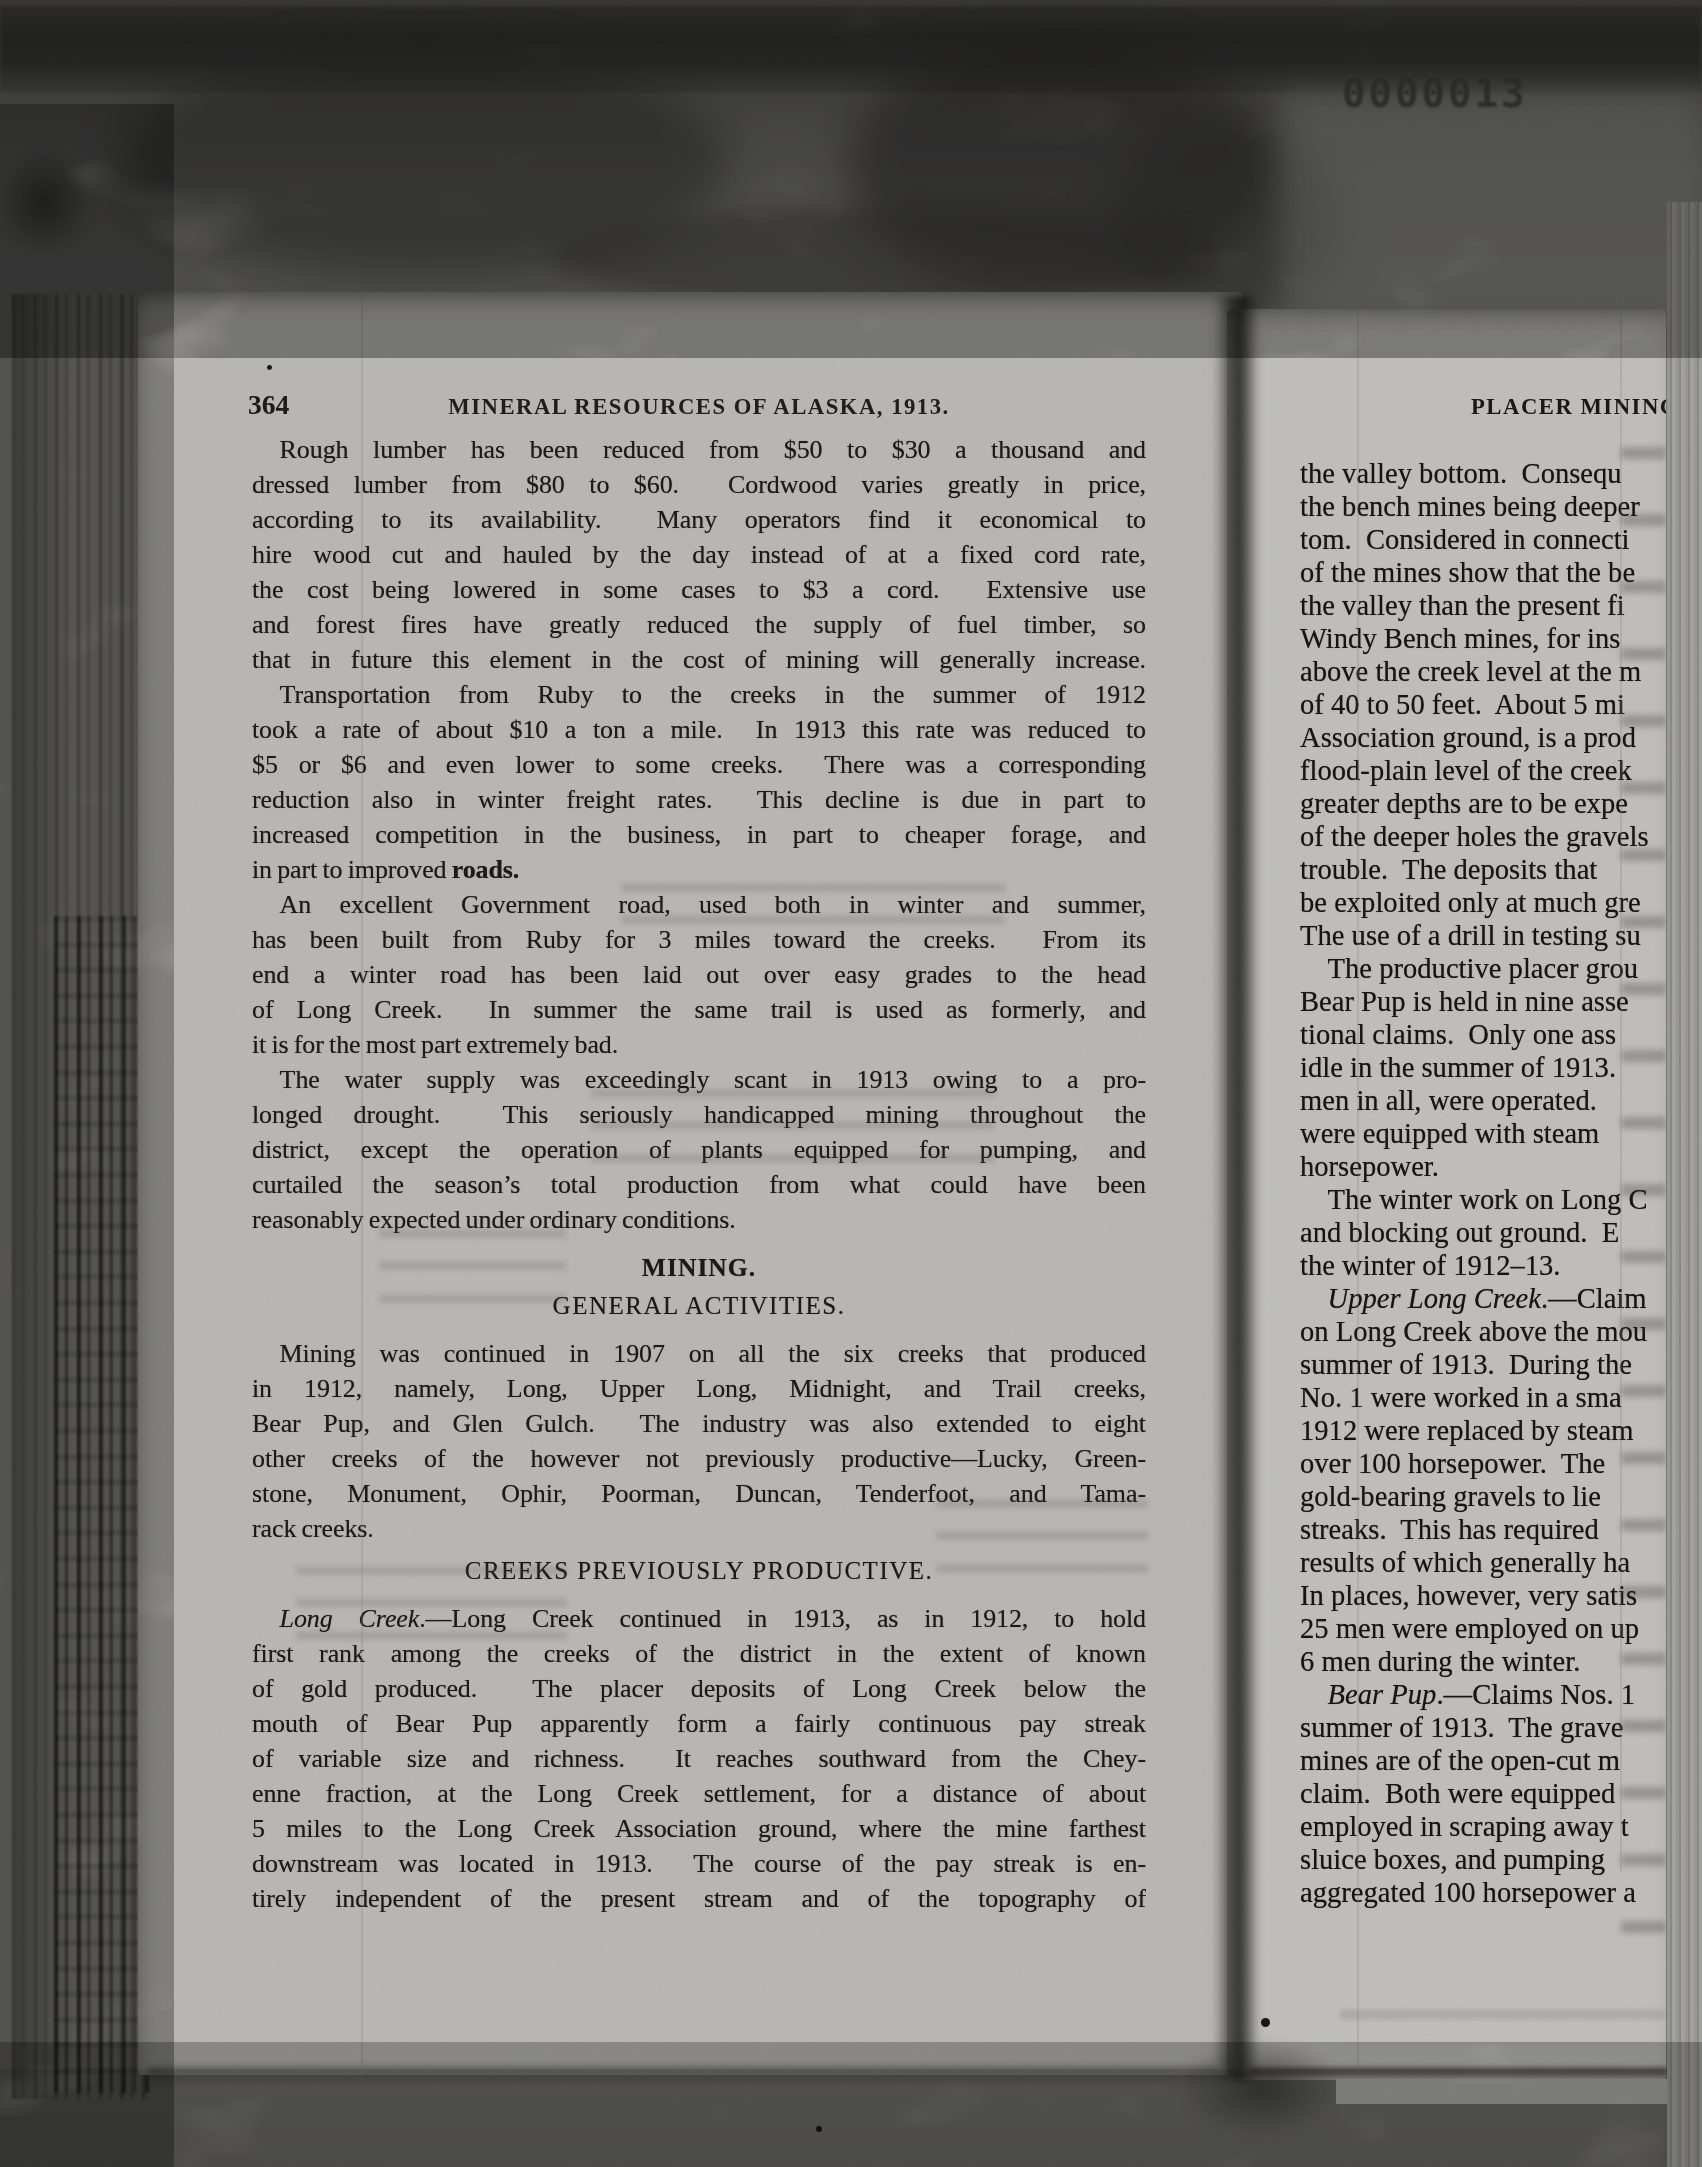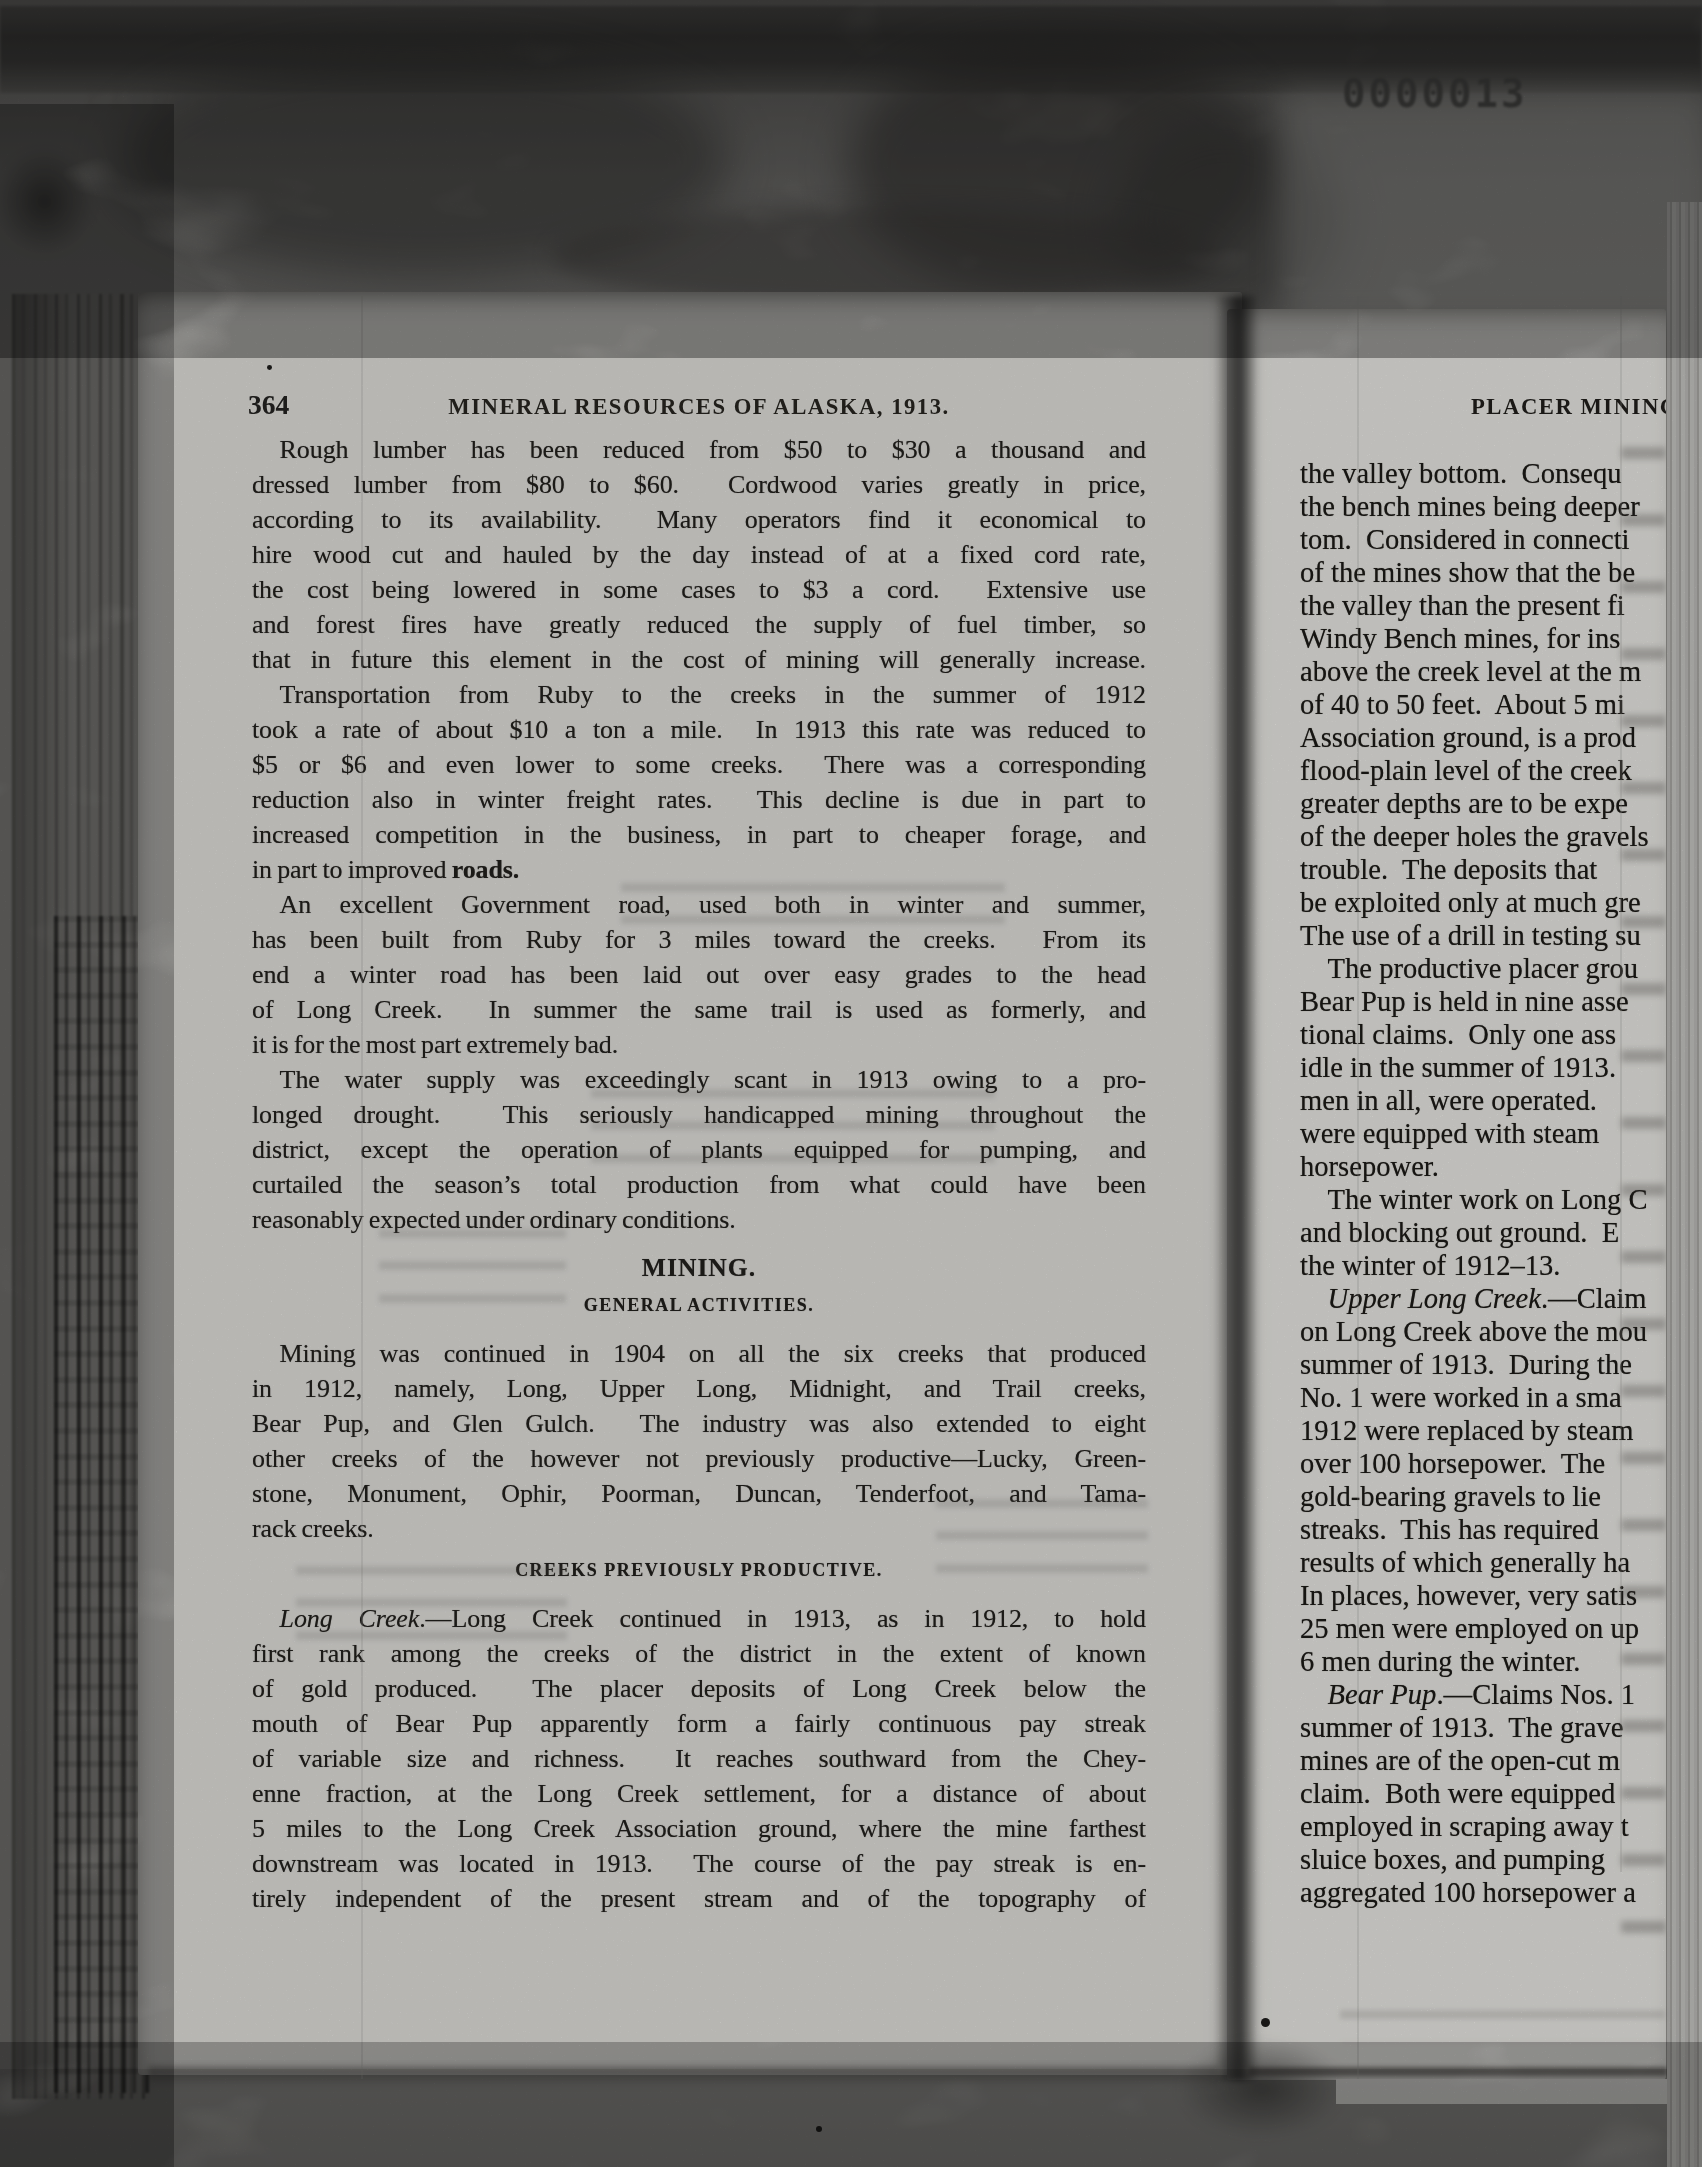--- a/index.html
+++ b/index.html
@@ -81,21 +81,21 @@
   .lp-title{position:absolute;left:114px;top:102px;width:894px;text-align:center;
      font-size:22.7px;font-weight:700;letter-spacing:1.5px;color:#26241f;}
   .lp-body{position:absolute;left:114px;top:140px;width:894px;color:#211f1c;
      text-shadow:0 0 0.8px rgba(40,36,30,.55);}
   .lp-body .line{font-size:26px;line-height:35px;height:35px;overflow:hidden;
      text-align:justify;text-align-last:justify;word-spacing:-1.2px;letter-spacing:-0.1px;}
   .lp-body .line.short{text-align-last:left;}
   .line.ind{text-indent:27.6px;}
   .h-mining{font-size:25.6px;font-weight:700;letter-spacing:1px;text-align:center;
      margin:15.8px 0 9.9px;line-height:29.6px;color:#211f1c;}
-  .h-sub{font-size:18px;font-weight:700;letter-spacing:1.5px;text-align:center;
+  .h-sub{font-size:25px;font-weight:400;letter-spacing:1.5px;text-align:center;
      line-height:27.6px;color:#211f1c;}
   .h-general{margin:0 0 15.8px;}
   .h-creeks{margin:11.8px 0 15.8px;}
 
   .rp-title{position:absolute;left:244px;top:85px;width:591px;font-size:22.7px;font-weight:700;
      letter-spacing:1.5px;color:#1f1d1a;white-space:nowrap;}
   .rp-body{position:absolute;left:73px;top:148px;width:670px;color:#1b1916;
      text-shadow:0 0 0.8px rgba(30,27,22,.6);}
   .rp-body .line{font-size:28.6px;line-height:33px;height:33px;white-space:nowrap;overflow:visible;}
   .rp-edge-smear{position:absolute;left:394px;top:138px;width:45px;height:1537px;
@@ -173,21 +173,21 @@
       <div>
           <div class="line ind">The water supply was exceedingly scant in 1913 owing to a pro-</div>
           <div class="line">longed drought.&nbsp; This seriously handicapped mining throughout the</div>
           <div class="line">district, except the operation of plants equipped for pumping, and</div>
           <div class="line">curtailed the season’s total production from what could have been</div>
           <div class="line short">reasonably expected under ordinary conditions.</div>
         </div>
       <div class="h-mining">MINING.</div>
       <div class="h-sub h-general">GENERAL ACTIVITIES.</div>
       <div>
-          <div class="line ind">Mining was continued in 1904 on all the six creeks that produced</div>
+          <div class="line ind">Mining was continued in 1907 on all the six creeks that produced</div>
           <div class="line">in 1912, namely, Long, Upper Long, Midnight, and Trail creeks,</div>
           <div class="line">Bear Pup, and Glen Gulch.&nbsp; The industry was also extended to eight</div>
           <div class="line">other creeks of the however not previously productive—Lucky, Green-</div>
           <div class="line">stone, Monument, Ophir, Poorman, Duncan, Tenderfoot, and Tama-</div>
           <div class="line short">rack creeks.</div>
         </div>
       <div class="h-sub h-creeks">CREEKS PREVIOUSLY PRODUCTIVE.</div>
       <div>
           <div class="line ind"><em>Long Creek</em>.—Long Creek continued in 1913, as in 1912, to hold</div>
           <div class="line">first rank among the creeks of the district in the extent of known</div>

